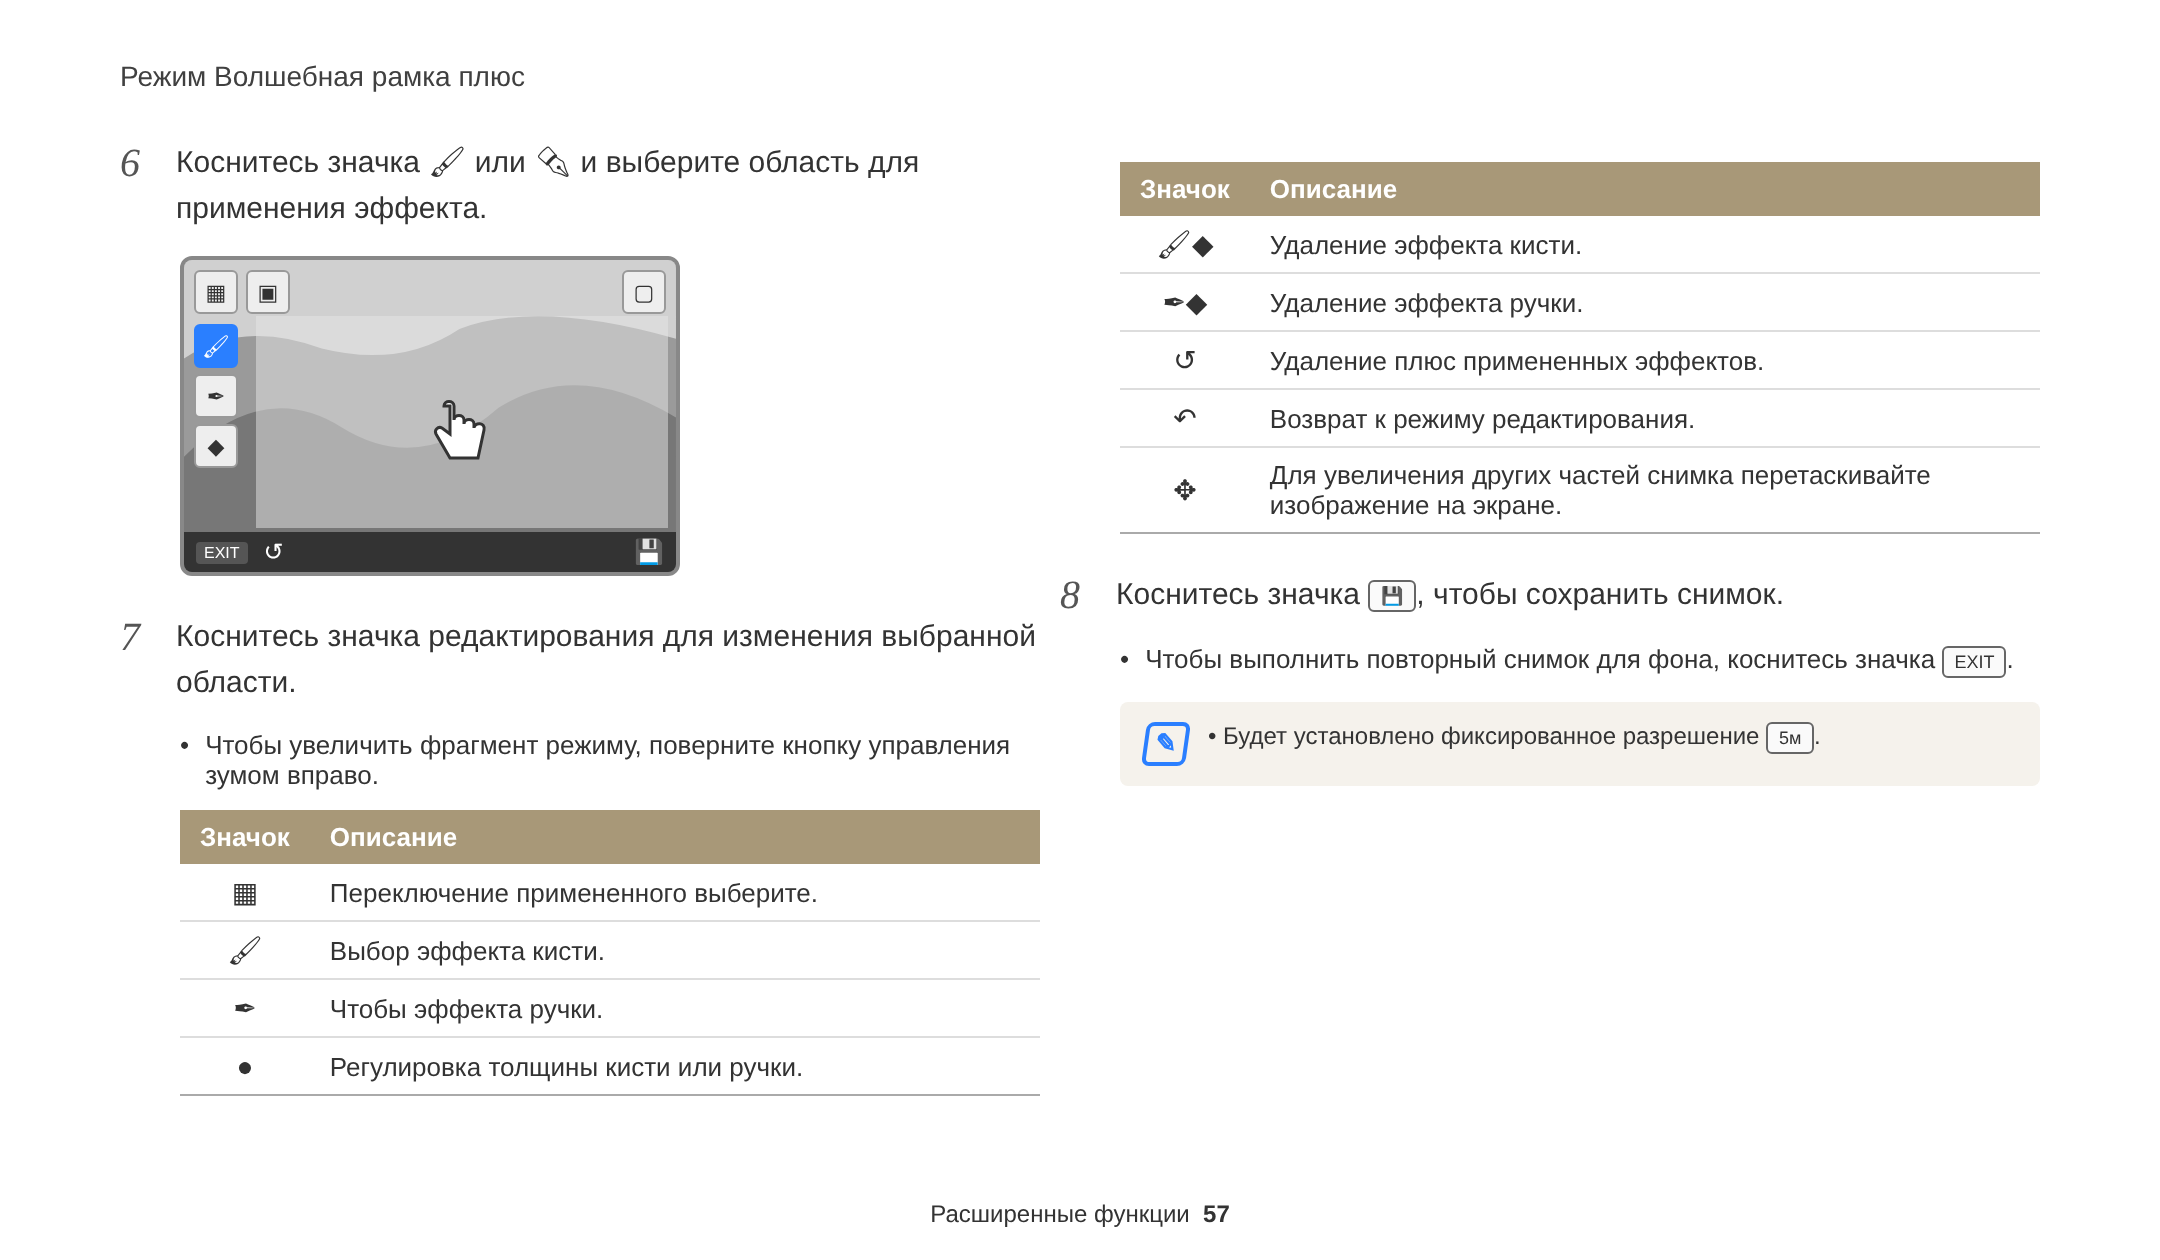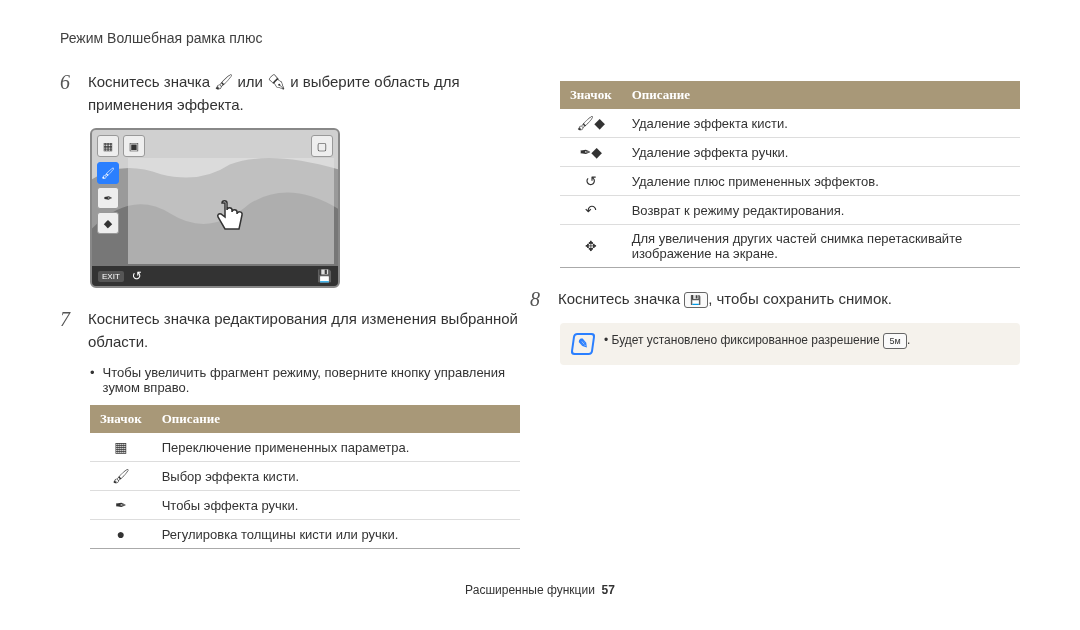--- a/index.html
+++ b/index.html
@@ -18,31 +18,31 @@
 .sc-bottom { position:absolute; bottom:0; left:0; right:0; height:20px; background:#333; display:flex; align-items:center; padding:0 6px; gap:8px; }
 .icon-btn { width:22px; height:22px; background:#eee; border:1px solid #999; border-radius:3px; display:flex; align-items:center; justify-content:center; font-size:11px; }
 .icon-blue { background:#2a7fff; color:#fff; border-color:#2a7fff; }
 .sc-hand { position:absolute; top:65px; left:115px; font-size:36px; color:#333; }
 .sc-bg { position:absolute; inset:0; }
 .sc-exit { font-size:8px; color:#fff; background:#555; padding:1px 4px; border-radius:2px; }
 .sc-undo { color:#fff; font-size:12px; }
 .bullet { margin-left:30px; font-size:13px; margin-bottom:5px; display:flex; gap:5px; }
 .bullet::before { content:"•"; margin-right:3px; }
 table { width:100%; border-collapse:collapse; margin:10px 0 20px 30px; width:calc(100% - 30px); }
-th { background:#a89878; color:#fff; text-align:left; padding:6px 10px; font-size:13px; font-weight:bold;font-family:Liberation Serif, serif; }
+th { background:#a89878; color:#fff; text-align:left; padding:6px 10px; font-size:13px; font-weight:bold; }
 th:first-child { width:60px; }
 td { padding:6px 10px; border-bottom:1px solid #ddd; font-size:13px; vertical-align:middle; }
 tr:last-child td { border-bottom:1px solid #aaa; }
 .icon-cell { text-align:center; font-size:14px; }
 .inline-icon { display:inline-block; width:24px; height:16px; border:1px solid #666; border-radius:3px; vertical-align:middle; background:#fafafa; font-size:9px; text-align:center; line-height:14px; }
 .note-box { background:#f5f2ec; border-radius:4px; padding:10px 12px; margin:12px 0 0 30px; display:flex; gap:10px; align-items:flex-start; }
 .note-icon { width:22px; height:22px; border:2px solid #2a7fff; border-radius:4px; color:#2a7fff; text-align:center; line-height:18px; font-weight:bold; flex-shrink:0; transform:skewX(-8deg); }
 .note-items { font-size:12px; }
 .note-items div::before { content:"• "; }
-.footer { position:absolute; bottom:33px; left:0; right:0; text-align:center; font-size:12px; color:#333; }
+.footer { position:absolute; bottom:16px; left:0; right:0; text-align:center; font-size:12px; color:#333; }
 .mask { position:absolute; background:rgba(230,230,230,0.5); }
 </style>
 </head>
 <body>
 
 <div class="page">
   <div class="header">Режим Волшебная рамка плюс</div>
   <div class="columns">
     <div class="col">
       <div class="step">
@@ -93,21 +93,21 @@
         </div>
 
       <table>
         <tbody>
             <tr>
               <th>Значок</th>
               <th>Описание</th>
             </tr>
         <tr>
               <td class="icon-cell">▦</td>
-              <td>Переключение примененных параметра.</td>
+              <td>Переключение примененного выберите.</td>
             </tr>
         <tr>
               <td class="icon-cell">🖌</td>
               <td>Выбор эффекта кисти.</td>
             </tr>
         <tr>
               <td class="icon-cell">✒</td>
               <td>Чтобы эффекта ручки.</td>
             </tr>
         <tr>
@@ -147,20 +147,23 @@
             </tr>
       </tbody>
         </table>
 
       <div class="step" style="margin-left:-30px;">
         <div class="step-num">8</div>
         <div class="step-text">
           <span>Коснитесь значка </span><span class="inline-icon">💾</span><span>, чтобы сохранить снимок.</span>
         </div>
       </div>
+      <div class="bullet" style="margin-left:0;">
+        <span><span>Чтобы выполнить повторный снимок для фона, коснитесь значка </span><span class="inline-icon" style="width:32px;">EXIT</span>.</span>
+      </div>
 
       <div class="note-box" style="margin-left:0;">
         <div class="note-icon">✎</div>
         <div class="note-items">
           <div><span>Будет установлено фиксированное разрешение </span><span class="inline-icon">5ᴍ</span>.</div>
         </div>
       </div>
     </div>
   </div>
 </div>

